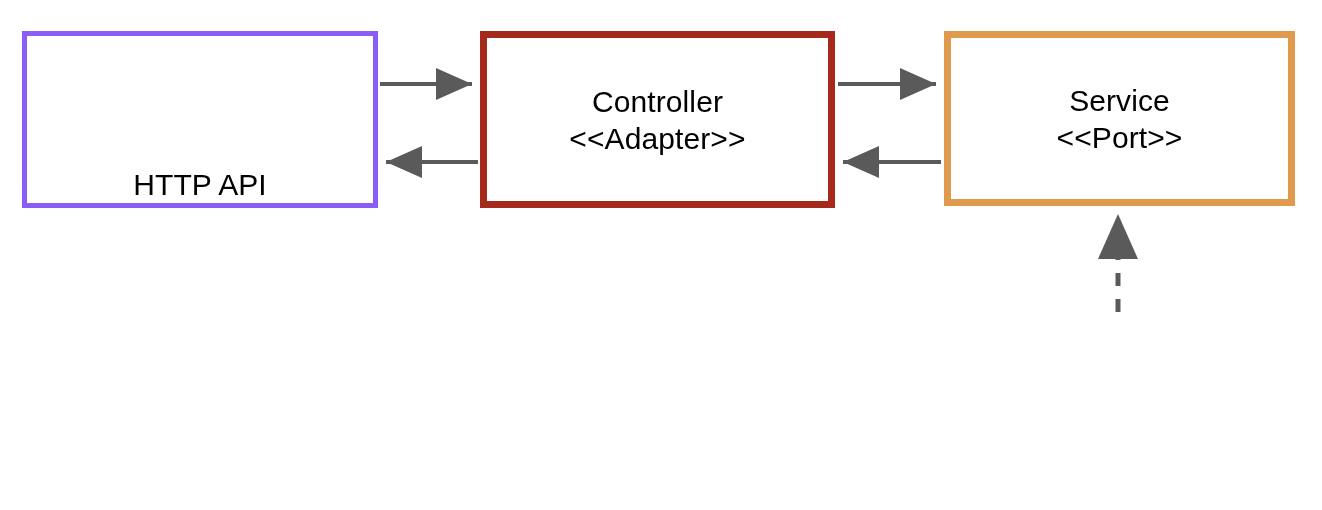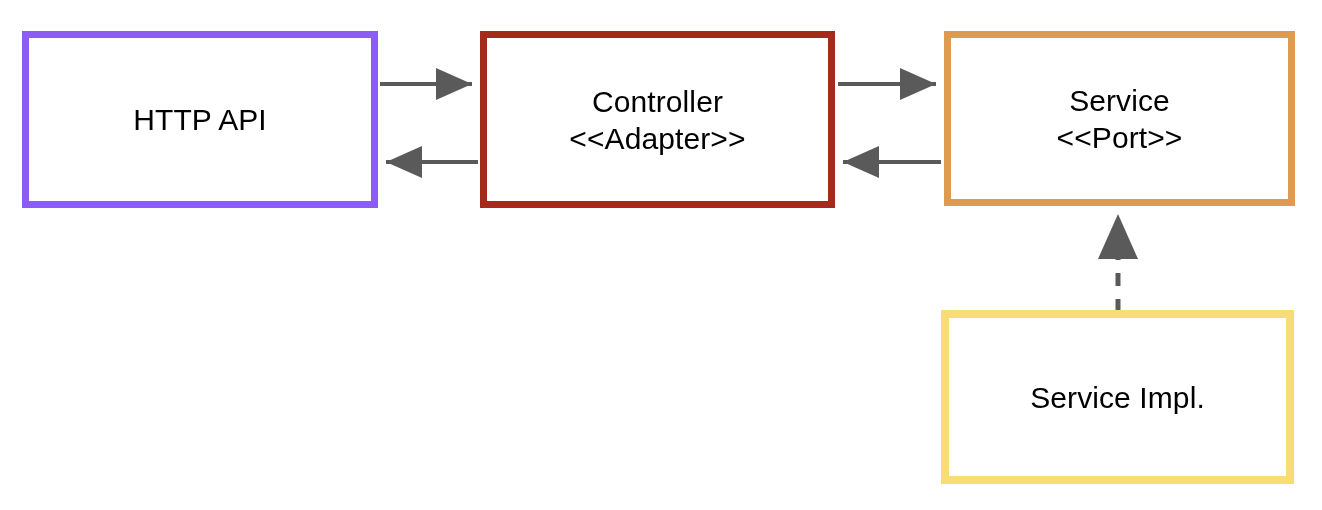--- a/index.html
+++ b/index.html
@@ -30,21 +30,22 @@
   .node-label {
     font-size: 30px;
     line-height: 37px;
     color: #000000;
     white-space: pre-line;
     letter-spacing: 0.1px;
   }
   
   #node-http-api {
     left: 22px;  top: 31px;  width: 356px; height: 177px;
-    border: 7px solid #8b5cf6;
+    border: 5px solid #8b5cf6;
+    align-items: flex-end;
   }
   #node-controller {
     left: 480px; top: 31px;  width: 355px; height: 177px;
     border: 7px solid #a52a1c;
     justify-content: center;
   }
   #node-service {
     left: 944px; top: 31px;  width: 351px; height: 175px;
     border: 7px solid #e09a4e;
   }
@@ -96,17 +97,14 @@
   <div class="node" id="node-controller">
     <span class="node-label">Controller
 &lt;&lt;Adapter&gt;&gt;</span>
   </div>
 
   <div class="node" id="node-service">
     <span class="node-label">Service
 &lt;&lt;Port&gt;&gt;</span>
   </div>
 
-  <div class="node" id="node-service-impl">
-    <span class="node-label">Service Impl.</span>
-  </div>
 
 </div>
 
 </body></html>

